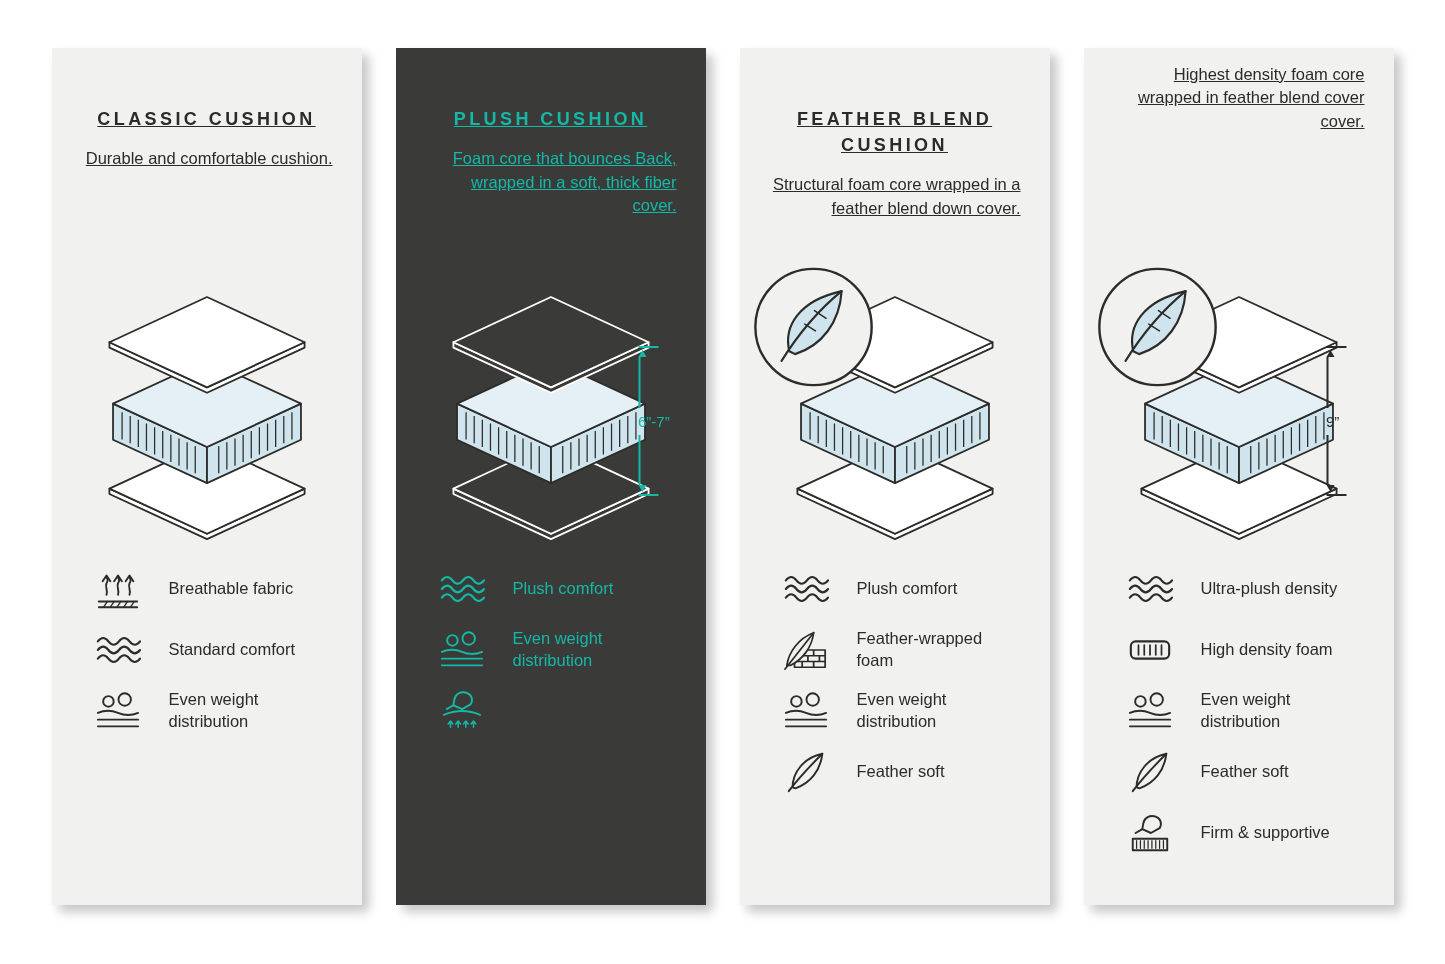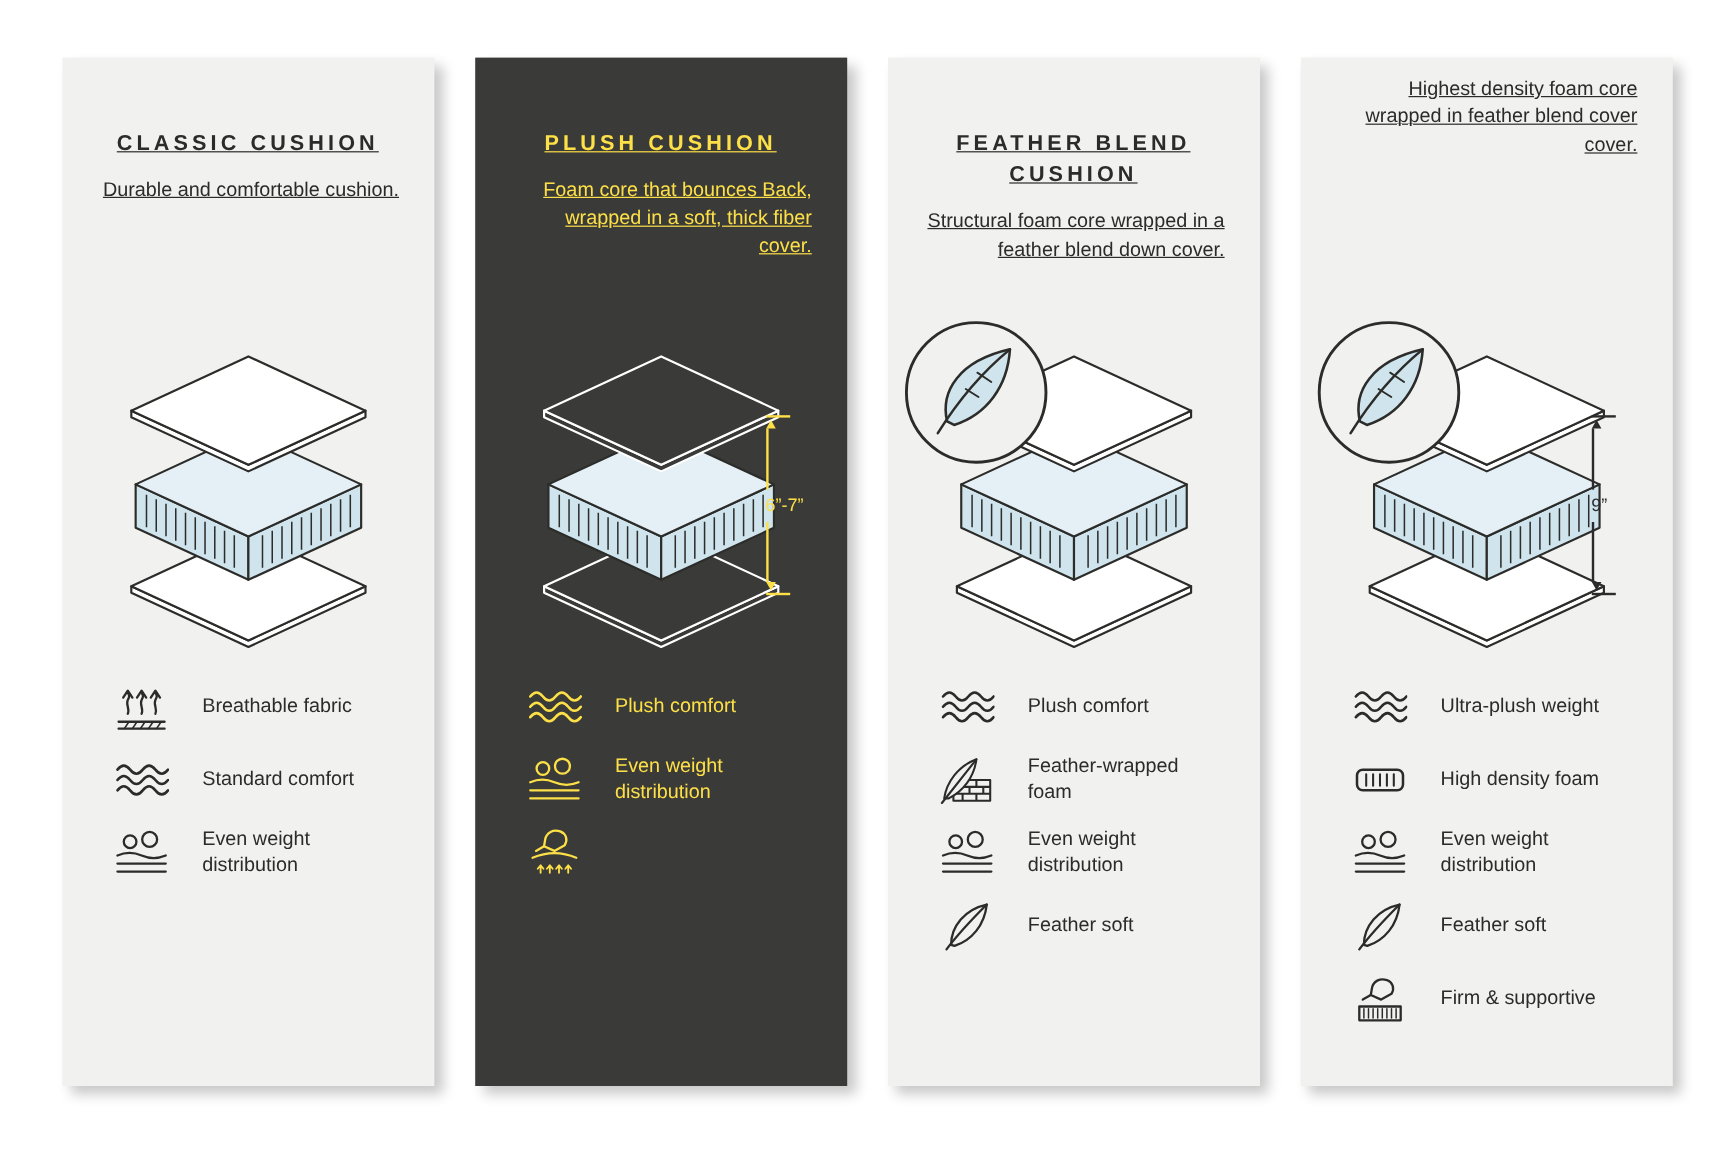--- a/index.html
+++ b/index.html
@@ -24,21 +24,21 @@
     box-shadow: 7px 7px 10px rgba(0,0,0,0.22);
     text-decoration: underline;
     --panelbg: #f1f1ef;
     --flatfill: #ffffff;
     --line: #2c2c2a;
     --foam: #cfe4ec;
     --foamtop: #e4f0f5;
   }
   .panel--dark {
     background: #3a3a38;
-    color: #fde047;
+    color: #14b8a6;
     --panelbg: #3a3a38;
     --flatfill: #3a3a38;
     --line: #ffffff;
   }
   .title {
     margin: 58px 18px 0;
     text-align: center;
     font-size: 18px;
     font-weight: 700;
     letter-spacing: 0.19em;
@@ -346,21 +346,21 @@
         <div class="m-seg"></div>
         <div class="m-arrow m-down"></div>
         <div class="m-cap"></div>
       </div>
     </div>
     <ul class="features">
       <li class="feature">
         <svg class="ficon" viewBox="0 0 48 48">
             <use href="#i-waves"></use>
           </svg>
-        <span class="flabel">Ultra-plush weight</span>
+        <span class="flabel">Ultra-plush density</span>
       </li>
       <li class="feature">
         <svg class="ficon" viewBox="0 0 48 48">
             <use href="#i-hdfoam"></use>
           </svg>
         <span class="flabel">High density foam</span>
       </li>
       <li class="feature">
         <svg class="ficon" viewBox="0 0 48 48">
             <use href="#i-weight"></use>

